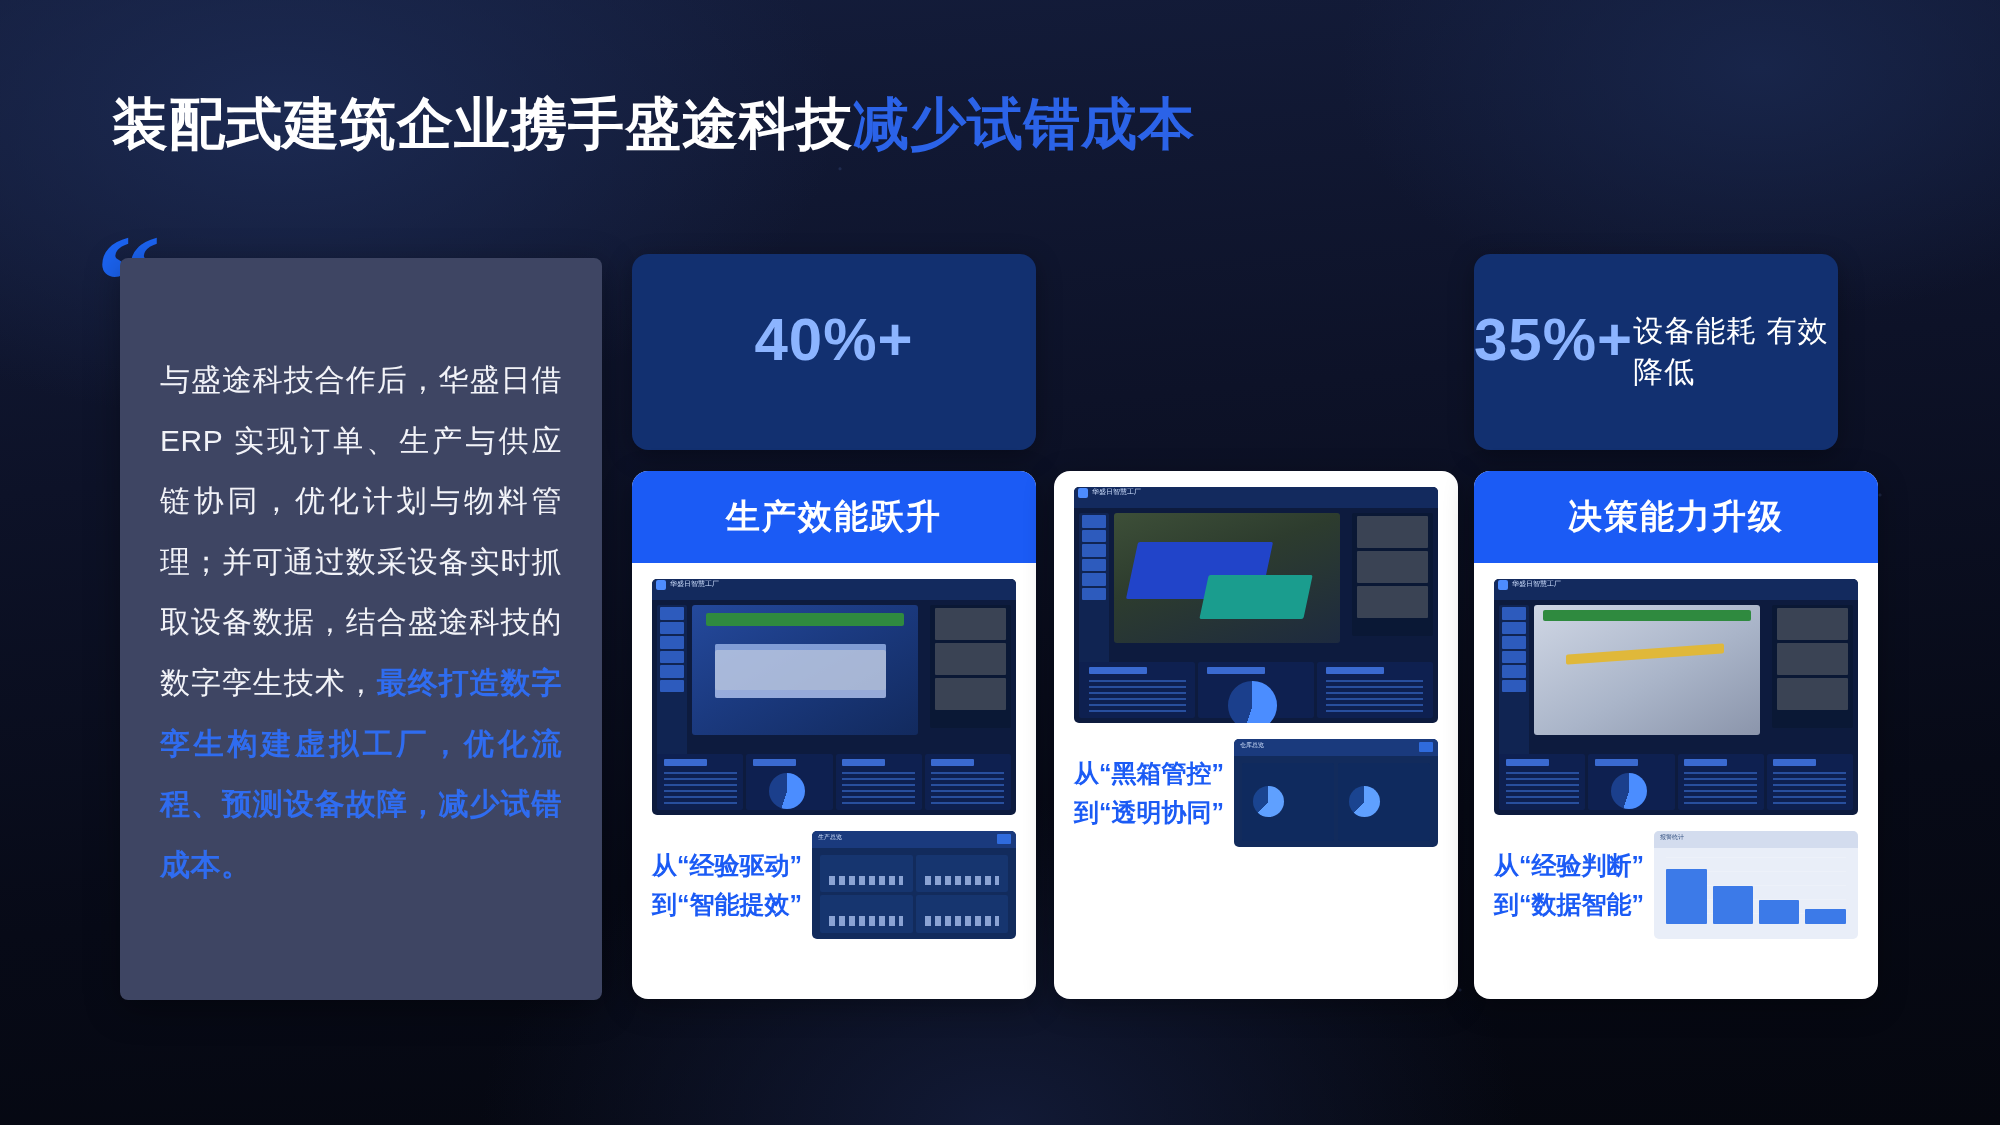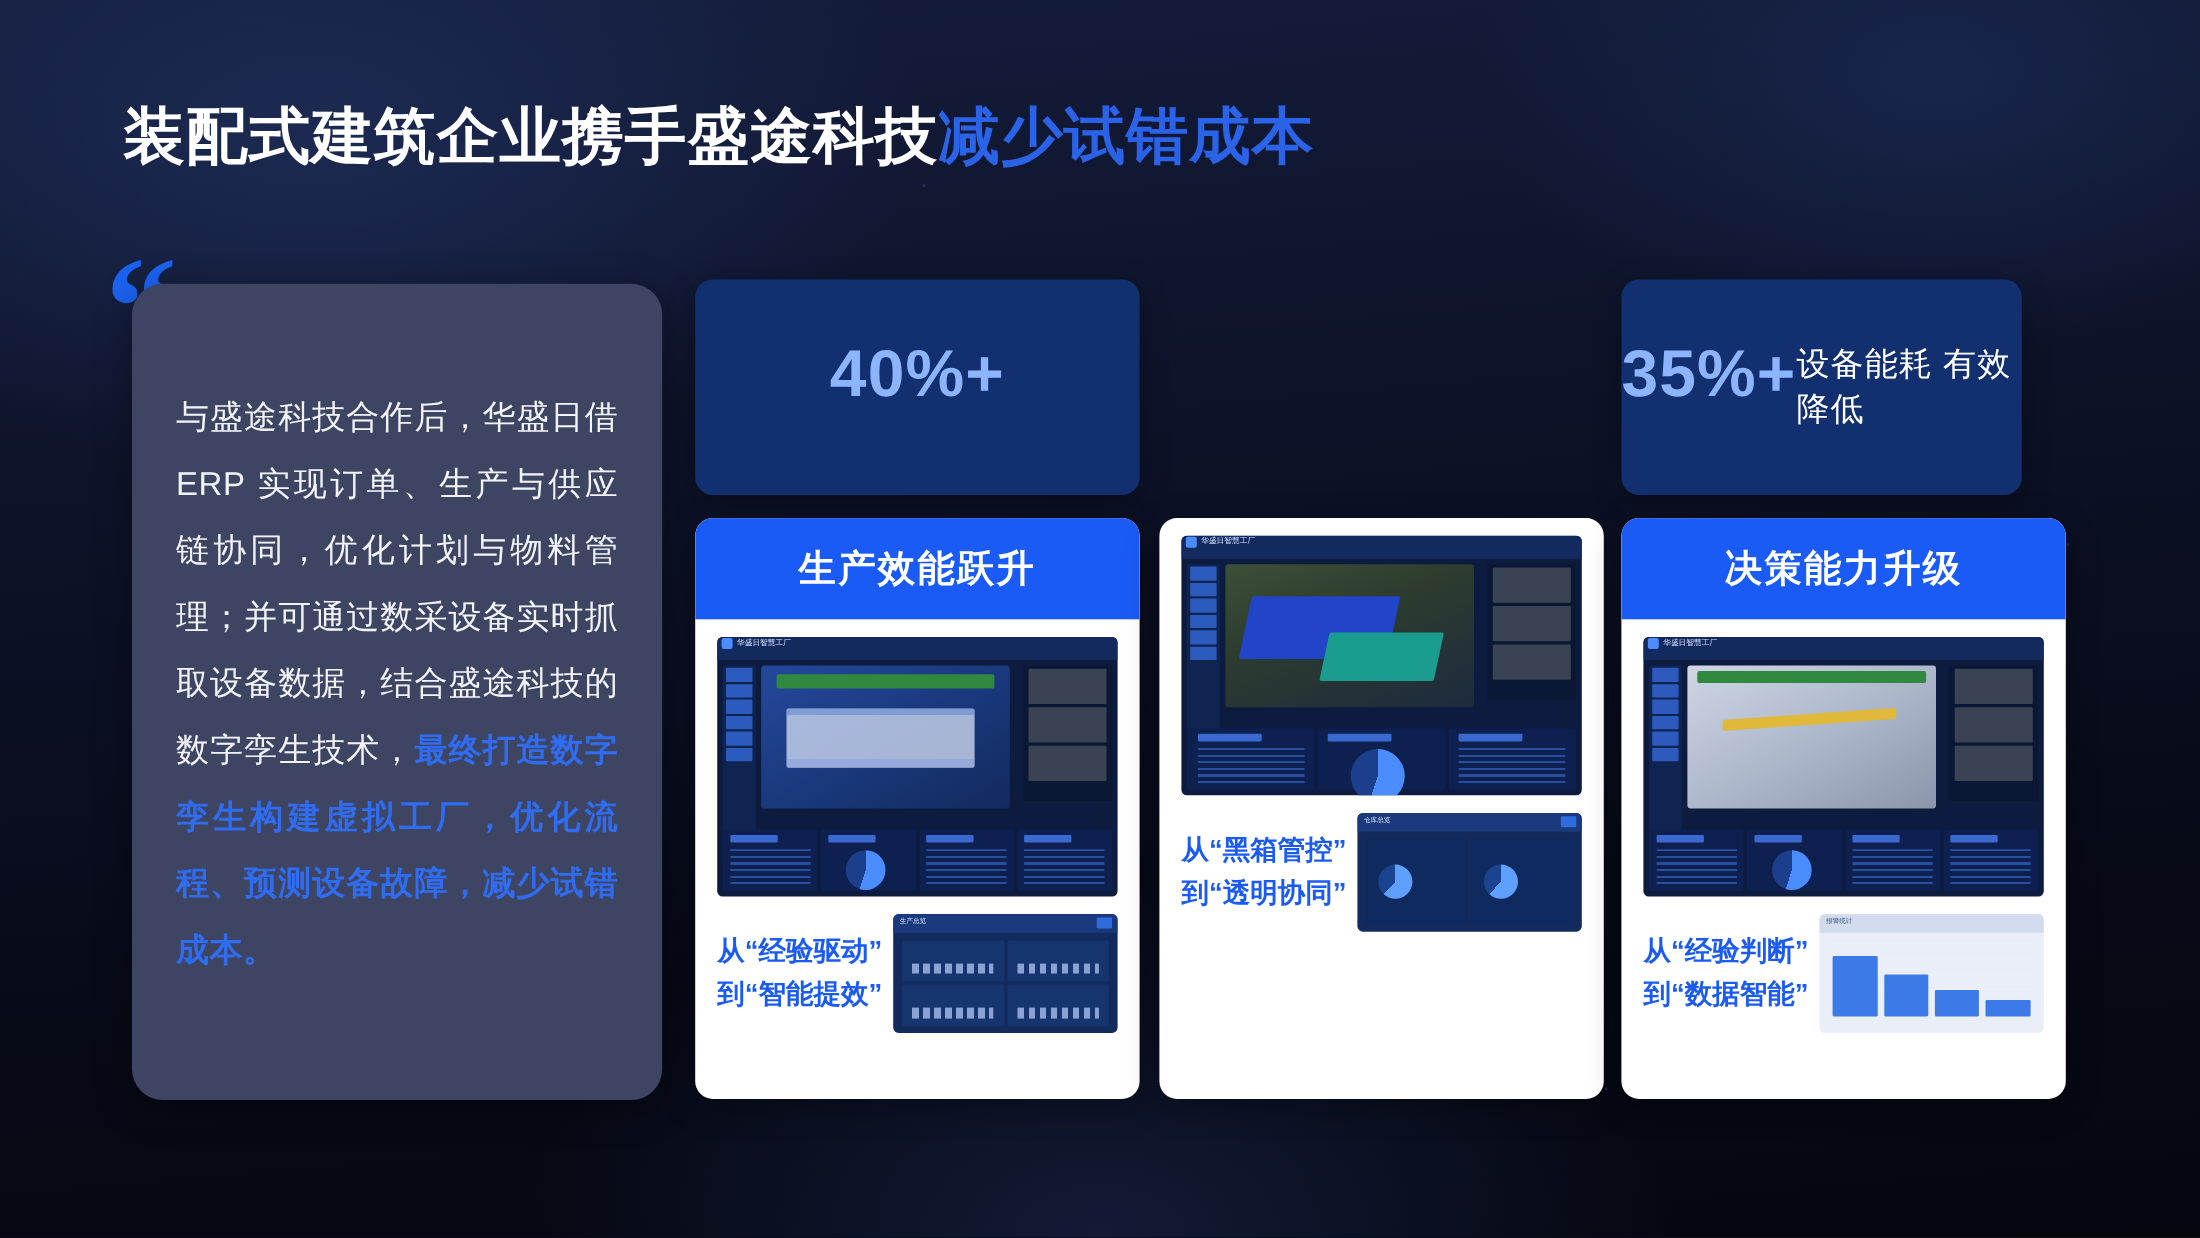--- a/index.html
+++ b/index.html
@@ -40,21 +40,21 @@
   
   .quote-mark{
     position:absolute;left:96px;top:215px;
     color:#1b63f0;font-size:130px;font-weight:700;
     line-height:1;font-family:"Liberation Serif","DejaVu Serif",serif;
   }
   .quote-card{
     position:absolute;left:120px;top:258px;
     width:482px;height:742px;
     background:#3e4563;
-    border-radius:28px;
+    border-radius:8px;
     box-shadow:0 8px 34px rgba(0,0,0,.35);
   }
   .quote-text{
     position:absolute;left:40px;right:40px;top:92px;
     font-size:30px;line-height:2.02;
     color:#f2f3f8;text-align:justify;
     letter-spacing:.5px;
   }
   .quote-text .hl{color:#2f6cf0;font-weight:700;}
 

